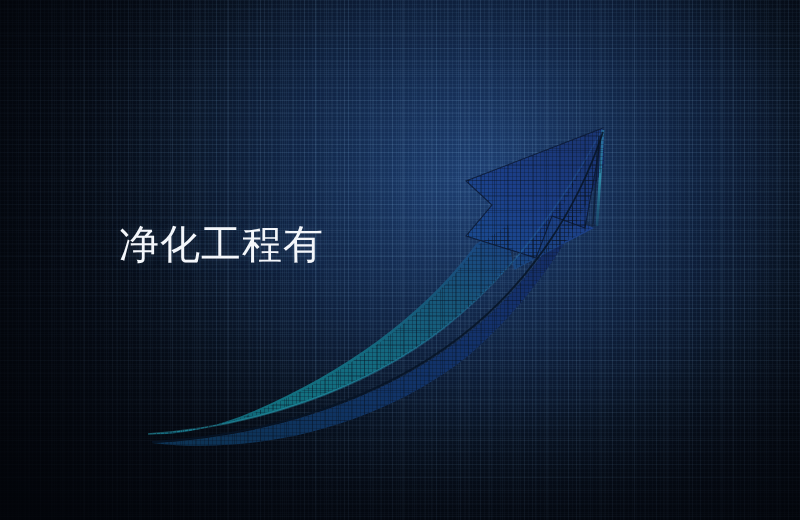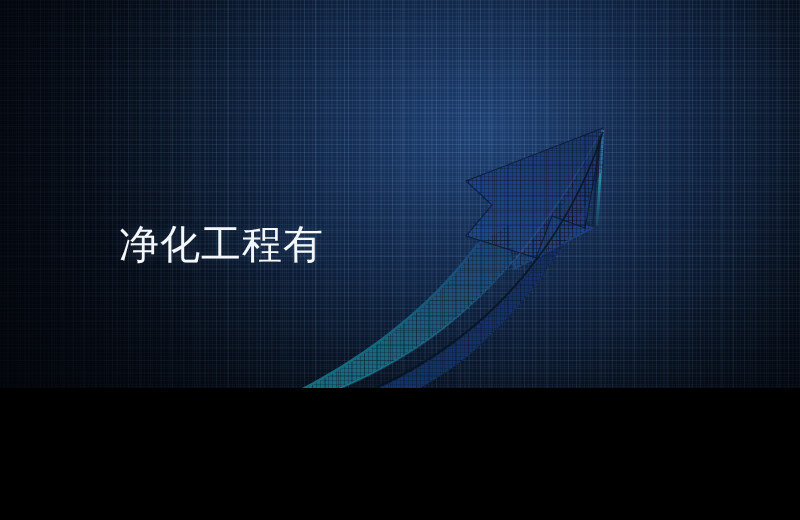--- a/index.html
+++ b/index.html
@@ -3,21 +3,21 @@
 <meta charset="utf-8">
 <style>
   html, body {
     margin: 0;
     padding: 0;
     background: #000;
   }
   #stage {
     position: relative;
     width: 800px;
-    height: 388px;
+    height: 520px;
     overflow: hidden;
     font-family: "Liberation Sans", "DejaVu Sans", sans-serif;
     background: #05080f;
   }
 
   
   .bg-base {
     position: absolute;
     inset: 0;
     background: #060a14;

